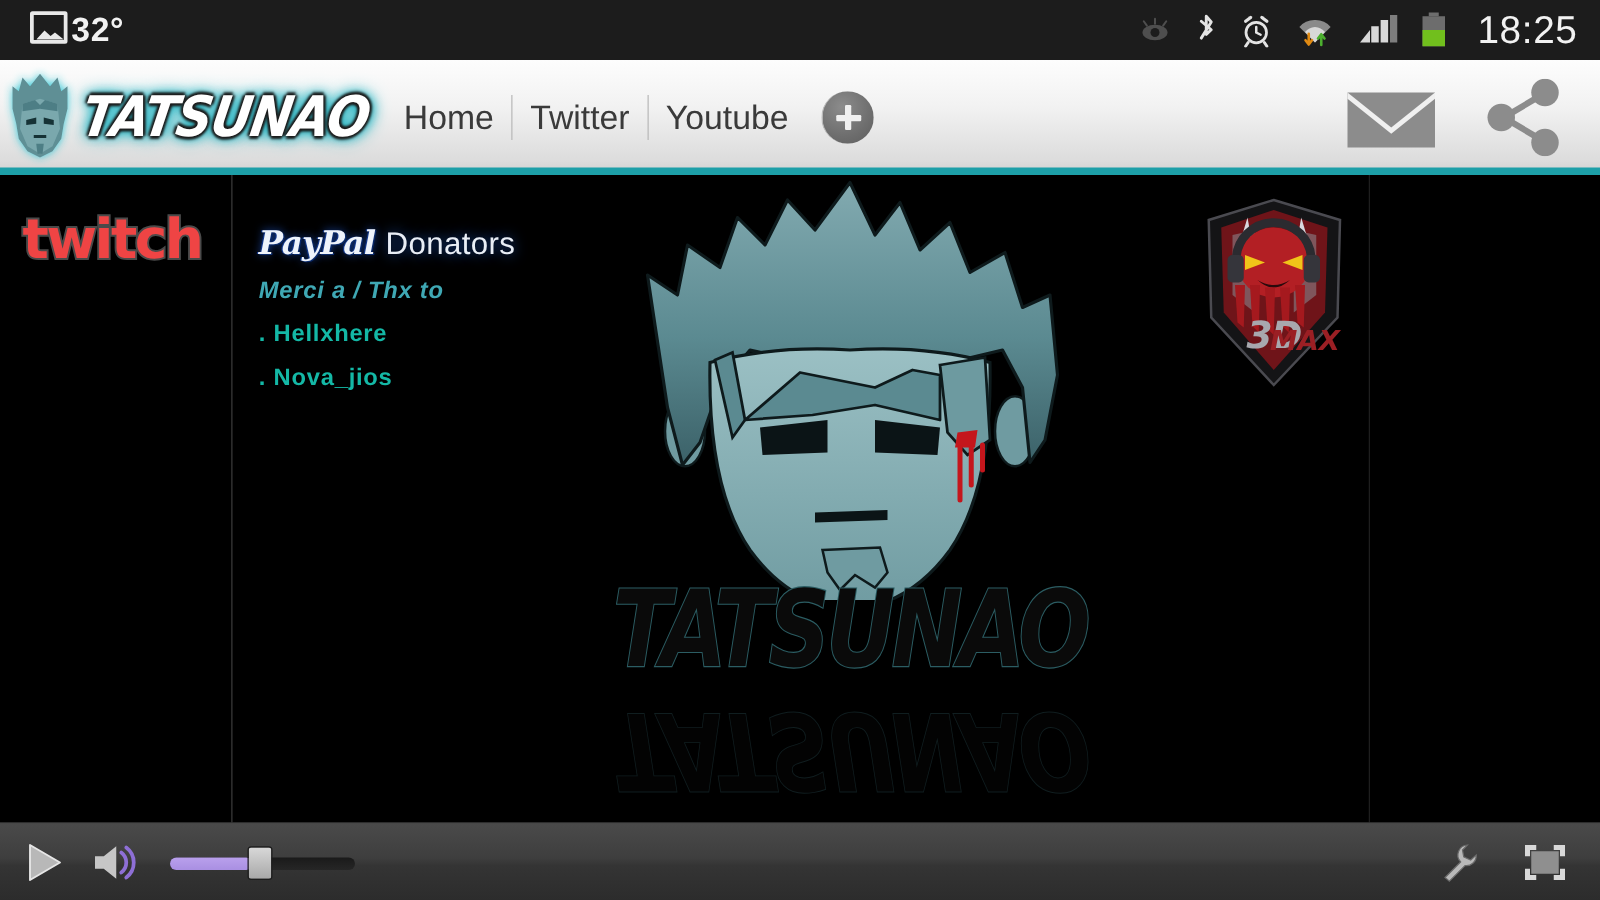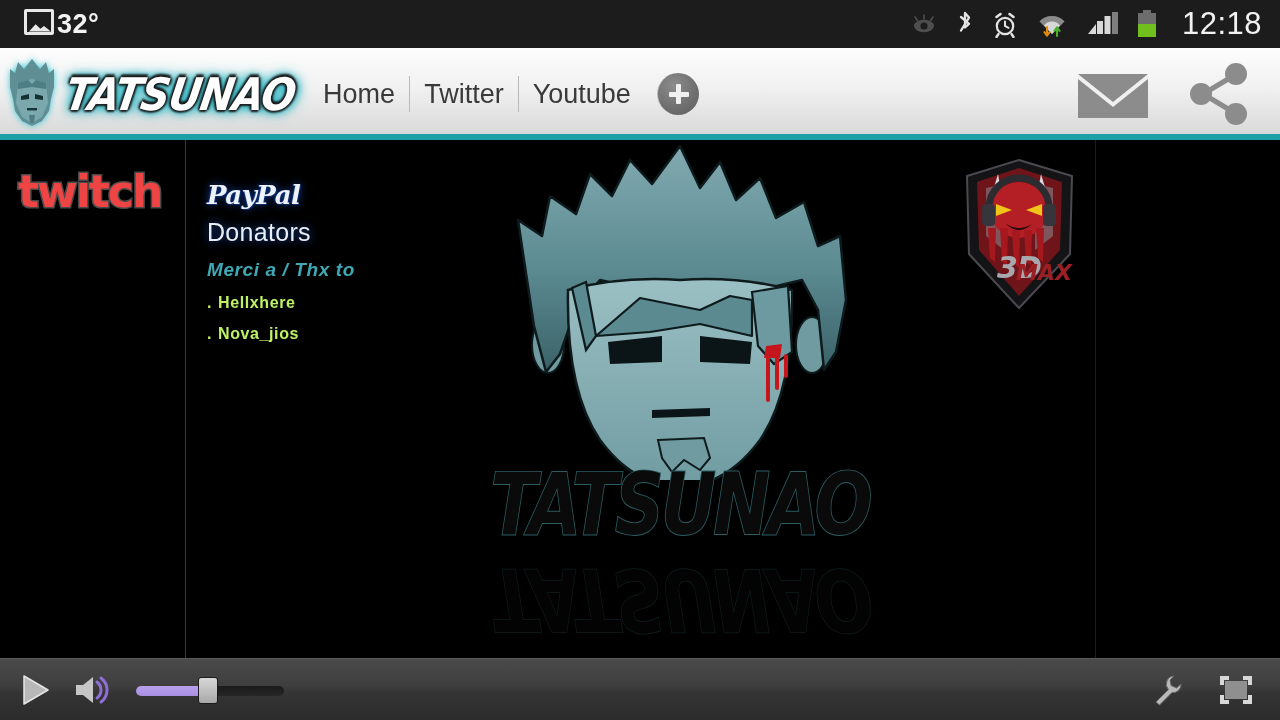--- a/index.html
+++ b/index.html
@@ -85,34 +85,34 @@
     position:absolute; left:18px; top:26px;
     font-family:"DejaVu Sans", sans-serif;
     font-size:44px; font-weight:bold; letter-spacing:-2px;
     color:#ef4444;
     -webkit-text-stroke:3px #4a4a4a;
     paint-order:stroke fill;
   }
 
   
   #donators{ position:absolute; left:207px; top:40px; width:300px; }
-  #pp-head{ display:flex; align-items:baseline; gap:8px;flex-direction:column; }
+  #pp-head{ display:flex; align-items:baseline; gap:8px; }
   #pp-wordmark{
     font-family:"DejaVu Serif", serif; font-style:italic; font-weight:bold;
     font-size:26px; color:#eef3fb; letter-spacing:-.5px;
     text-shadow:1px 1px 0 #0a2a6b, -1px 0 0 #12378a, 0 0 8px #1a48a8;
   }
   #pp-title{ font-size:25px; color:#e9eef6; letter-spacing:.3px;
              text-shadow:0 0 10px #1b4fae; }
   #pp-sub{
     margin-top:12px; font-size:19px; font-style:italic; font-weight:bold;
     color:#3fa8b4; letter-spacing:.6px;
   }
   .donor{
-    margin-top:13px; font-size:16px; color:#bef264; letter-spacing:.6px;
+    margin-top:13px; font-size:19px; color:#14b8a6; letter-spacing:.6px;
     font-weight:bold;
   }
   .donor .dot{ margin-right:6px; }
 
   
   #devil-logo{ position:absolute; left:962px; top:18px; width:115px; height:160px; }
 
   
   #center-art{ position:absolute; left:400px; top:0; width:560px; height:518px; }
   #art-word{
@@ -208,21 +208,21 @@
       <rect x="11" y="10" width="6" height="13" fill="#d8d8d8"></rect>
       <rect x="18.5" y="5" width="6" height="18" fill="#d8d8d8"></rect>
       <rect x="26" y="1" width="6" height="22" fill="#7e7e7e"></rect>
     </svg>
 
     <svg class="sb-ico" width="22" height="30" viewBox="0 0 22 30">
       <rect x="7" y="1" width="8" height="3" fill="#6d6d6d"></rect>
       <rect x="2" y="4" width="18" height="24" fill="#6d6d6d"></rect>
       <rect x="2" y="15" width="18" height="13" fill="#71bf1d"></rect>
     </svg>
-    <div class="sb-time">12:18</div>
+    <div class="sb-time">18:25</div>
   </div>
 </div>
 
 <div id="header">
 
   <div id="brand">
     <div id="brand-avatar">
       <svg width="60" height="82" viewBox="0 0 60 82">
         <g filter="url(#g1)">
           <path d="M30 6 L38 16 L44 9 L47 20 L52 16 L52 34 L49 46 L47 58 L40 68 L30 73 L20 68 L13 58 L11 46 L8 34 L8 16 L13 20 L16 9 L22 16 Z" fill="#5e8f95"></path>

